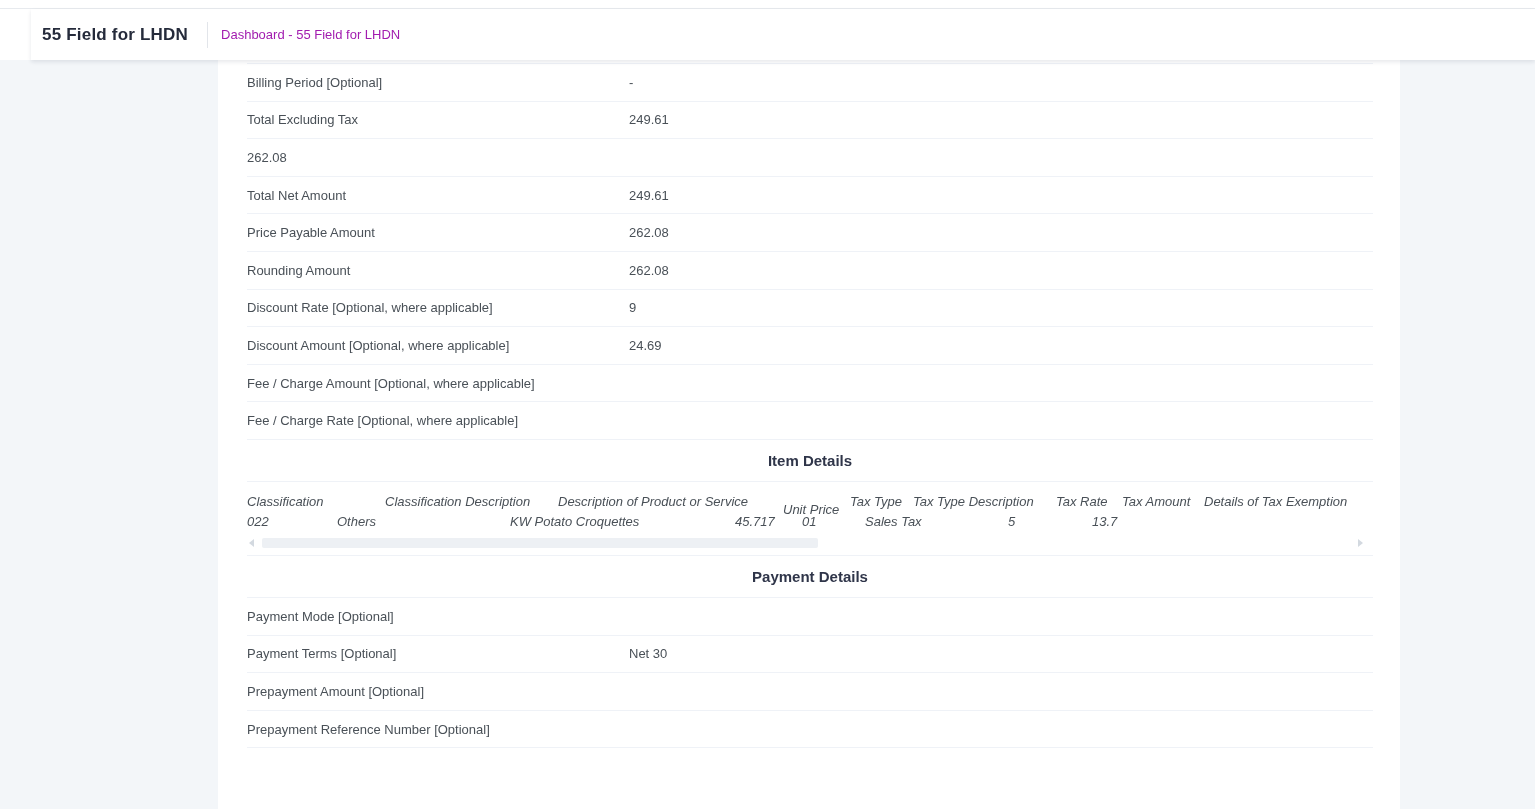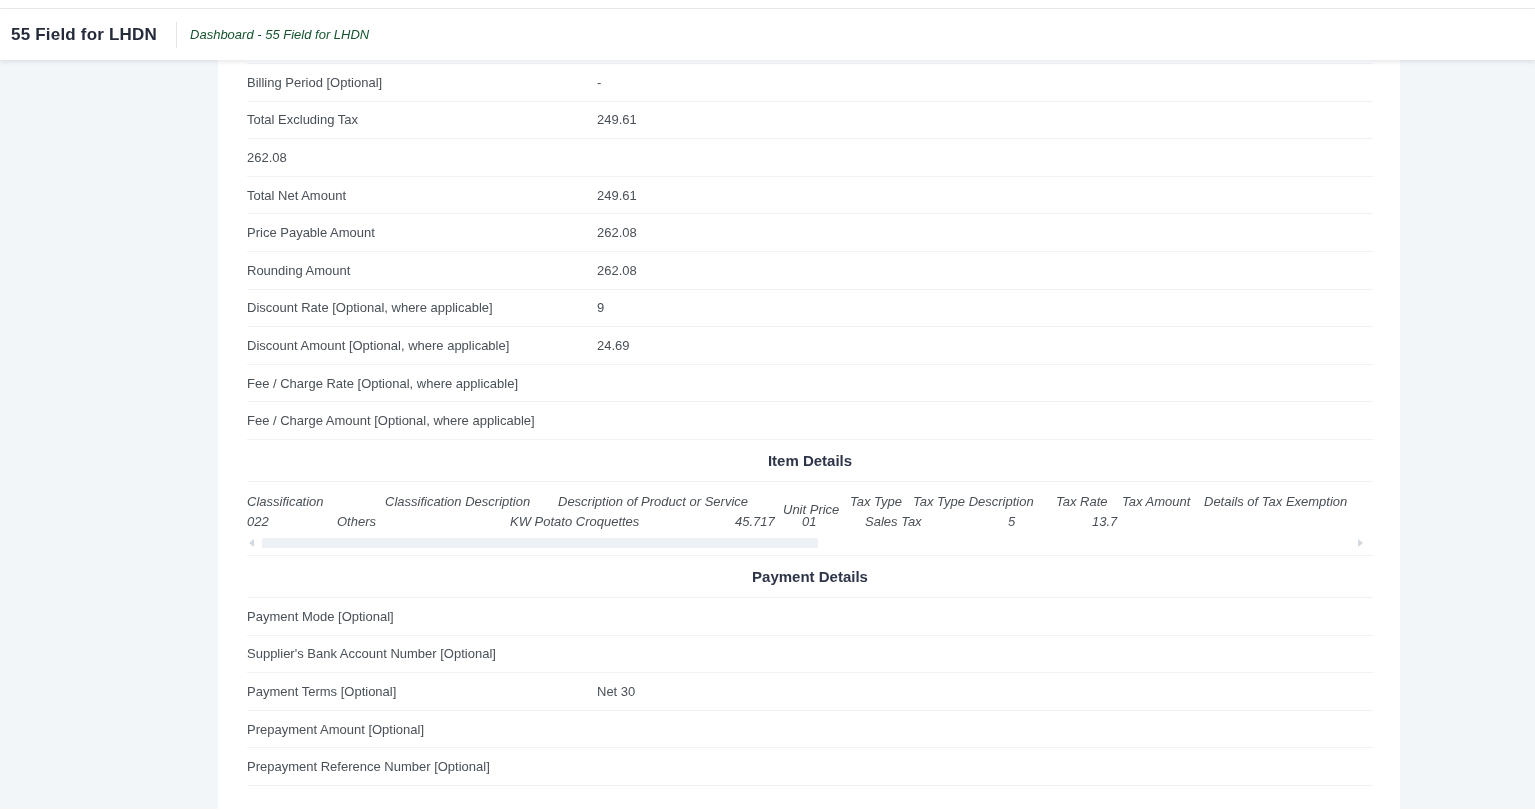--- a/index.html
+++ b/index.html
@@ -5,35 +5,35 @@
   * { margin:0; padding:0; box-sizing:border-box; }
   html,body { width:1535px; height:810px; overflow:hidden;
     font-family:"Liberation Sans", sans-serif; background:#ffffff; }
 
   
   .top-strip { height:9px; background:#ffffff; border-bottom:1px solid #e7eaee; }
 
   
   .page-header { height:51px; background:#ffffff; display:flex; align-items:center;
     padding-left:11px; position:relative; z-index:3;
-    box-shadow:0 2px 4px rgba(15,34,58,.10); }
+    box-shadow:0 2px 4px rgba(15,34,58,.10);margin-left:31px; }
   .page-title { font-size:17px; font-weight:bold; color:#252b3b; letter-spacing:.2px; }
   .header-divider { width:1px; height:26px; background:#e2e5ea; margin:0 13px 0 19px; }
-  .breadcrumb { font-size:13px; color:#14532d;font-style:italic; }
+  .breadcrumb { font-size:13px; color:#a21caf; }
 
   
   .page-body { height:749px; background:#f3f6f9; position:relative; }
   .content-card { position:absolute; left:218px; top:0; width:1182px; height:749px;
     background:#ffffff; padding:0 27px 0 29px; overflow:hidden; }
 
   
   .rows-block { }
   .rows-block.first { margin-top:3px; border-top:1px solid #eff2f7; }
   .field-row { height:37.6px; display:flex; align-items:center;
-    border-bottom:1px solid #eff2f7; font-size:13px; color:#495057; }
+    border-bottom:1px solid #eff2f7; font-size:13px; color:#495057;gap:32px; }
   .field-label { width:350px; flex:0 0 350px; }
   .field-value { flex:1; }
 
   
   .section-heading { height:42px; display:flex; align-items:center; justify-content:center;
     font-size:15px; font-weight:bold; color:#2f3549; border-bottom:1px solid #eff2f7; }
 
   
   .item-table-zone { border-bottom:1px solid #eff2f7; padding:10px 0 7px 0; }
   .item-table-clip { overflow:hidden; width:1126px;font-style:italic; }
@@ -90,25 +90,25 @@
         </div>
         <div class="field-row">
           <div class="field-label">Discount Rate [Optional, where applicable]</div>
           <div class="field-value">9</div>
         </div>
         <div class="field-row">
           <div class="field-label">Discount Amount [Optional, where applicable]</div>
           <div class="field-value">24.69</div>
         </div>
         <div class="field-row">
-          <div class="field-label">Fee / Charge Rate [Optional, where applicable]</div>
+          <div class="field-label">Fee / Charge Amount [Optional, where applicable]</div>
           <div class="field-value"></div>
         </div>
         <div class="field-row">
-          <div class="field-label">Fee / Charge Amount [Optional, where applicable]</div>
+          <div class="field-label">Fee / Charge Rate [Optional, where applicable]</div>
           <div class="field-value"></div>
         </div>
       </div>
 
     <div class="section-heading">Item Details</div>
 
     <div class="item-table-zone">
       <div class="item-table-clip">
         <div class="item-table" id="item-table">
             <div class="it-row it-head">
@@ -145,24 +145,20 @@
     </div>
 
     <div class="section-heading">Payment Details</div>
 
     <div class="rows-block" id="payment-rows">
         <div class="field-row">
           <div class="field-label">Payment Mode [Optional]</div>
           <div class="field-value"></div>
         </div>
         <div class="field-row">
-          <div class="field-label">Supplier's Bank Account Number [Optional]</div>
-          <div class="field-value"></div>
-        </div>
-        <div class="field-row">
           <div class="field-label">Payment Terms [Optional]</div>
           <div class="field-value">Net 30</div>
         </div>
         <div class="field-row">
           <div class="field-label">Prepayment Amount [Optional]</div>
           <div class="field-value"></div>
         </div>
         <div class="field-row">
           <div class="field-label">Prepayment Reference Number [Optional]</div>
           <div class="field-value"></div>

